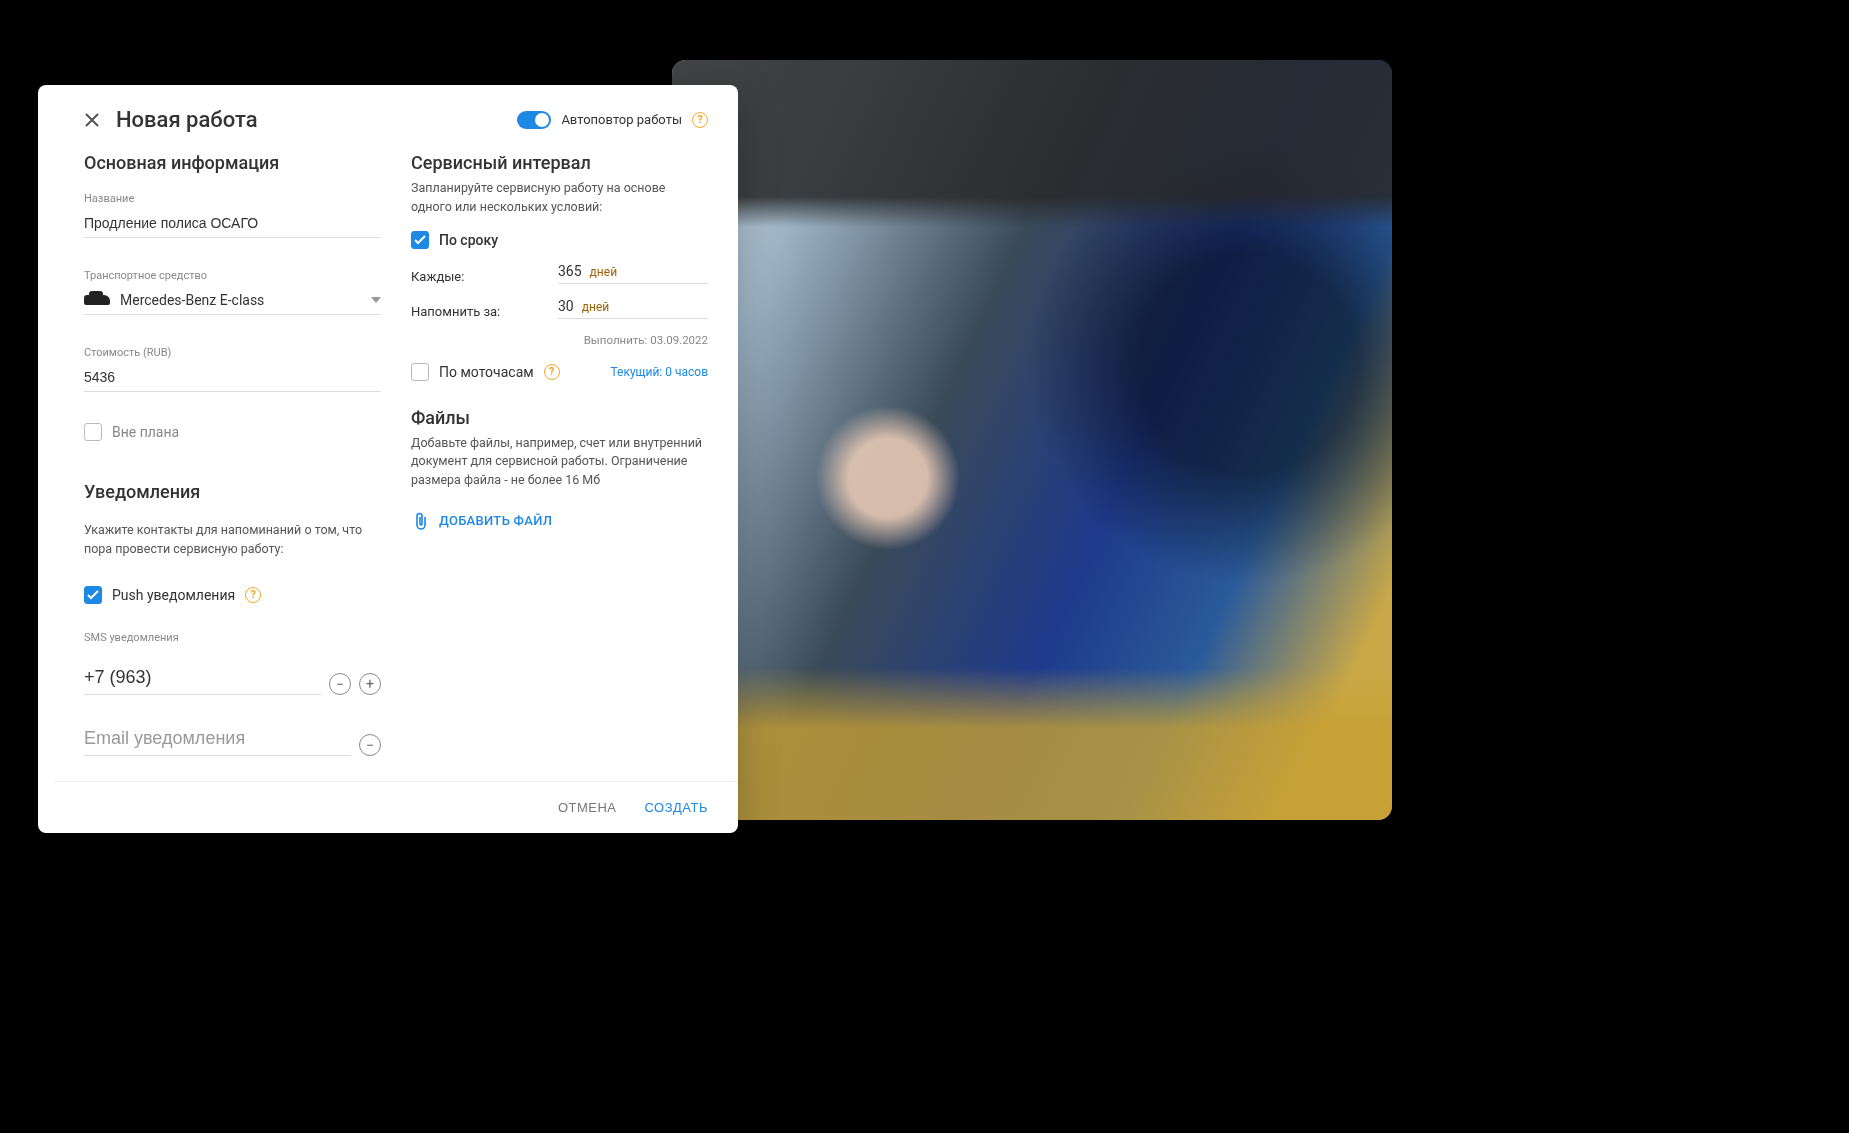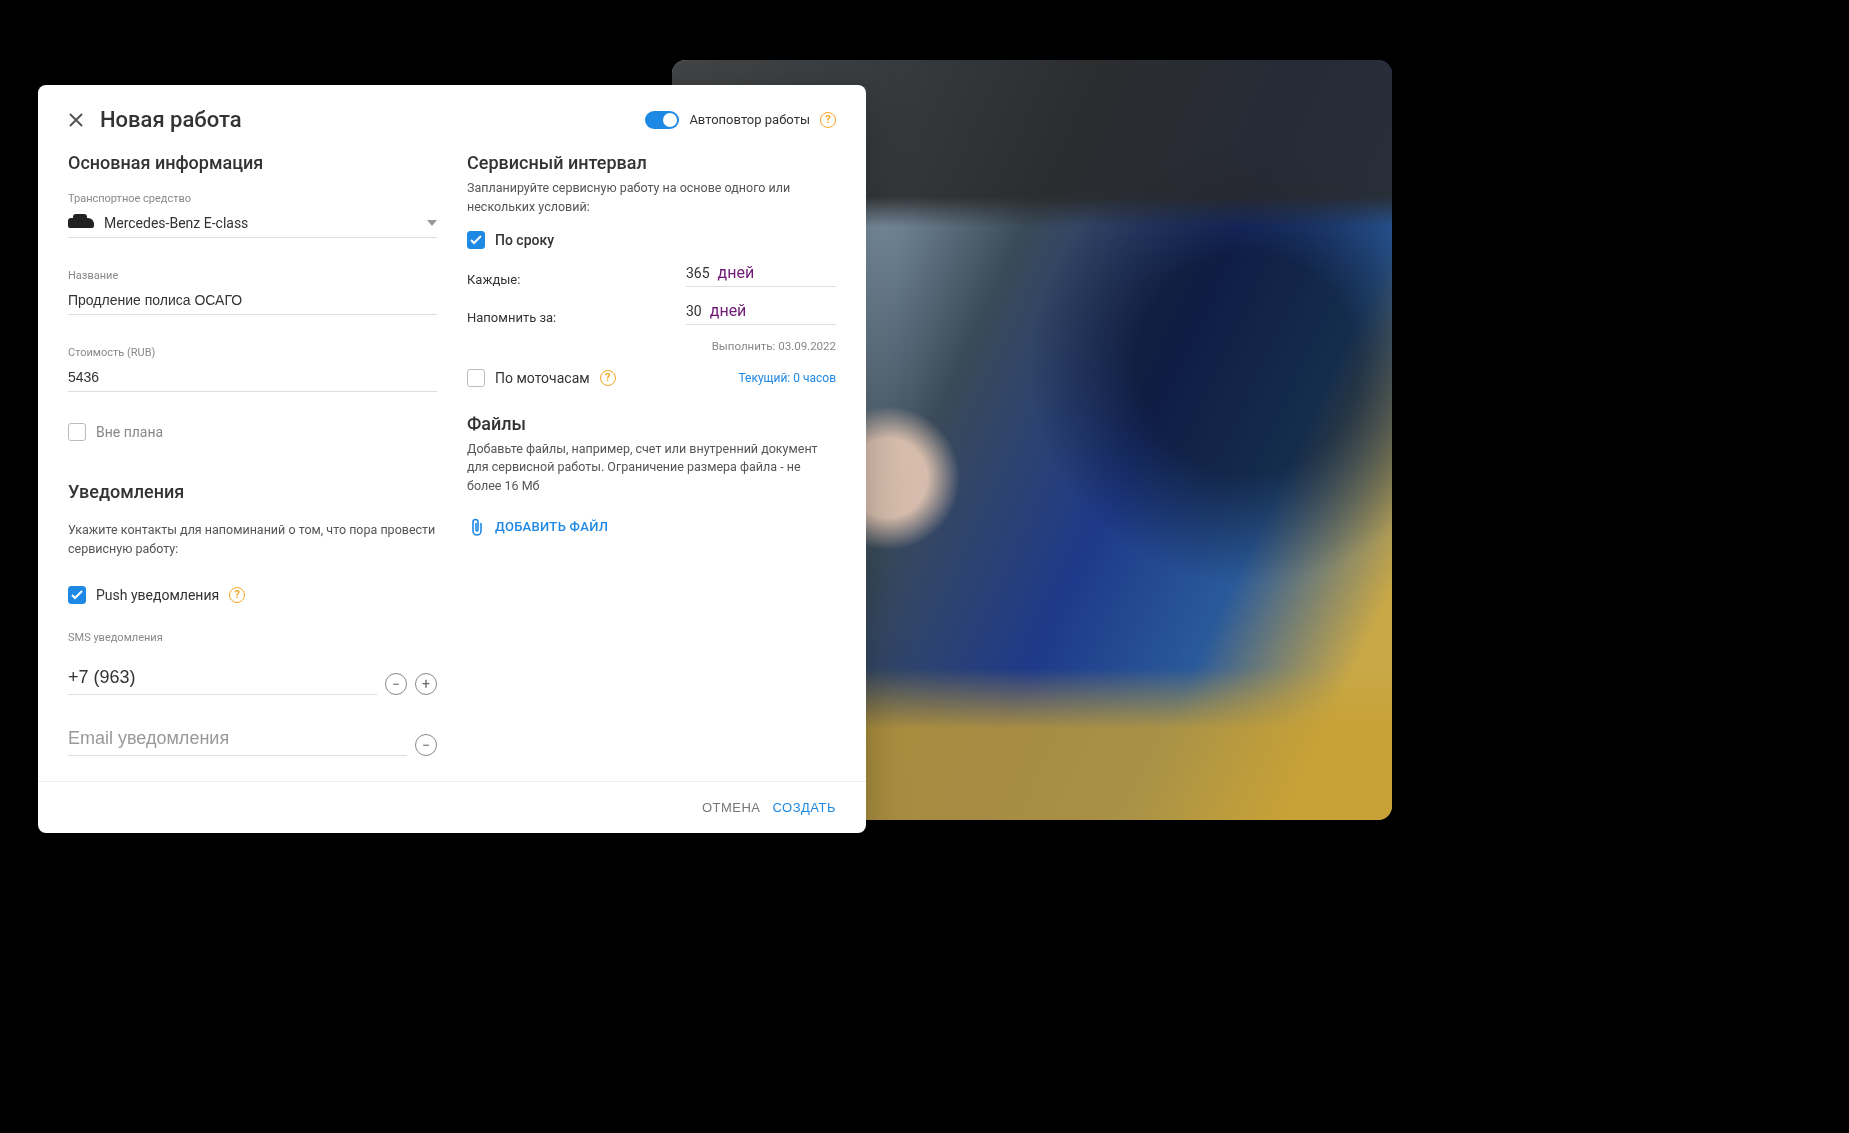--- a/index.html
+++ b/index.html
@@ -29,27 +29,28 @@
     radial-gradient(circle at 30% 55%, rgba(230,200,180,.9) 0 6%, transparent 11%),
     linear-gradient(180deg, rgba(40,40,40,.85) 0 18%, transparent 22%),
     linear-gradient(0deg, rgba(200,160,50,.8) 0 12%, transparent 20%),
     radial-gradient(circle at 80% 40%, rgba(0,0,0,.5) 0 15%, transparent 30%);
 }
 
 .modal {
   position: absolute;
   top: 85px;
   left: 38px;
-  width: 828px;
+  width: 700px;
   height: 748px;
   background: #fff;
   border-radius: 8px;
   box-shadow: 0 10px 40px rgba(0,0,0,.25);
   display: flex;
   flex-direction: column;
+  padding-left: 16px;
 }
 
 .modal-header {
   display: flex;
   align-items: center;
   justify-content: space-between;
   padding: 22px 30px 14px;
 }
 .header-left { display: flex; align-items: center; gap: 16px; }
 .close-x { width: 16px; height: 16px; cursor: pointer; color: #555; }
@@ -118,21 +119,21 @@
   display:flex; align-items:flex-end; justify-content:space-between;
   margin-bottom: 14px;
   text-align: center;
 }
 .interval-label { font-size:13px; color:#333; }
 .interval-right {
   display:flex; align-items:baseline; gap:8px;
   border-bottom:1px solid #ddd; padding-bottom:4px; width: 150px;
 }
 .interval-value { font-size:14px; color:#333; }
-.interval-unit { font-size:16px; color:#701a75; }
+.interval-unit { font-size:12px; color:#a16207; }
 
 .hint-right { text-align:right; font-size:11.5px; color:#888; margin-bottom: 16px; }
 .note-text { font-size:12.5px; color:#555; line-height:1.5; margin-bottom: 22px; }
 
 .motorhours-row { display:flex; align-items:center; justify-content:space-between; margin-bottom: 26px; }
 .motorhours-left { display:flex; align-items:center; gap:10px; }
 .current-link { font-size:12px; color:#1e88e5; cursor:pointer; }
 
 .files-desc { font-size:12.5px; color:#555; line-height:1.5; margin-bottom: 16px; }
 .add-file-btn {
@@ -145,21 +146,21 @@
 
 .contact-row { display:flex; align-items:flex-end; gap:8px; margin-bottom: 14px; }
 .contact-row .field-input { flex:1; font-size:18px; }
 .circle-btn {
   width:22px; height:22px; border-radius:50%; border:1.5px solid #888;
   display:inline-flex; align-items:center; justify-content:center;
   cursor:pointer; color:#666; font-size:14px; line-height:1; flex-shrink:0;
 }
 
 .modal-footer {
-  display:flex; justify-content:flex-end; gap:12px;
+  display:flex; justify-content:flex-end; gap:28px;
   padding: 18px 30px; border-top: 1px solid #eee;
 }
 .btn-text {
   font-size:13px; font-weight:500; letter-spacing:.5px;
   text-transform:uppercase; cursor:pointer; background:none; border:none;
 }
 .btn-cancel { color:#777; }
 .btn-primary { color:#1e88e5; }
 
 .col-left { overflow-y: auto; gap: 13px; }
@@ -185,35 +186,35 @@
       <span class="help-icon">?</span>
     </div>
   </div>
 
   <div class="modal-body">
 
     <div class="col col-left">
       <div class="section-title">Основная информация</div>
 
       <div class="field">
+        <span class="field-label">Название</span>
+        <input class="field-input" value="Продление полиса ОСАГО" style="">
+      </div>
+
+      <div class="field">
         <span class="field-label">Транспортное средство</span>
         <div class="select-row">
           <div class="select-content">
             <span class="car-icon"></span>
             <span>Mercedes-Benz E-class</span>
           </div>
           <span class="chevron-down"></span>
         </div>
       </div>
 
-      <div class="field">
-        <span class="field-label">Название</span>
-        <input class="field-input" value="Продление полиса ОСАГО" style="">
-      </div>
-
 
       <div class="field">
         <span class="field-label">Стоимость (RUB)</span>
         <input class="field-input" value="5436" style="">
       </div>
 
       <div class="checkbox-row">
         <span class="checkbox"></span>
         <span class="checkbox-label muted">Вне плана</span>
       </div>

